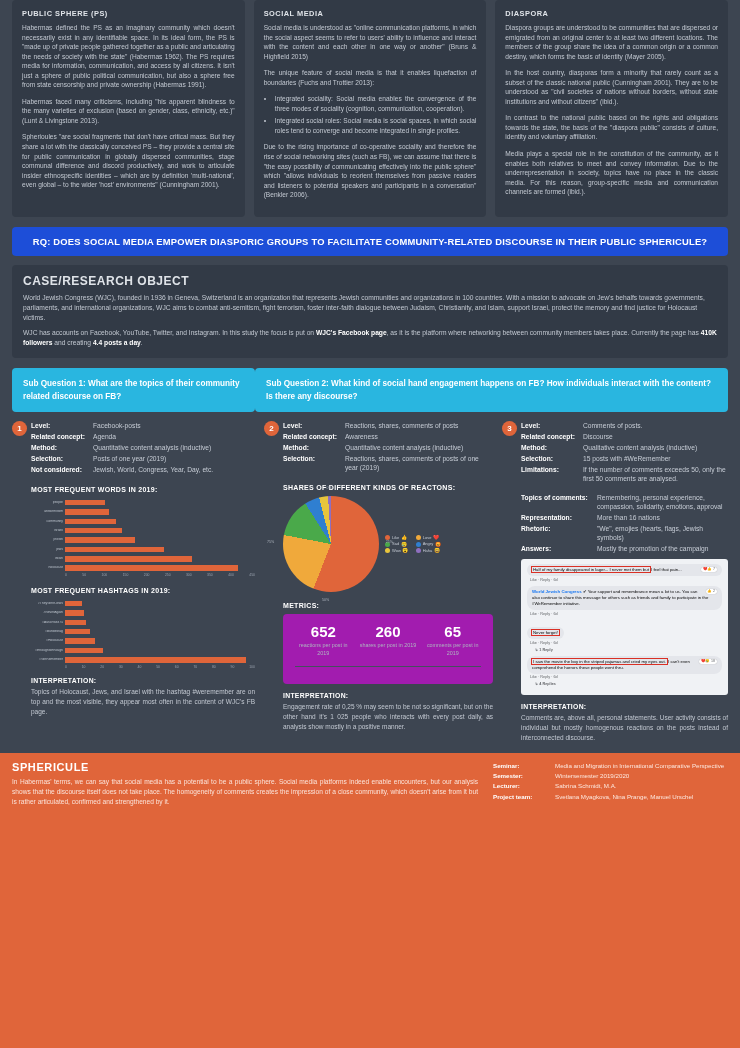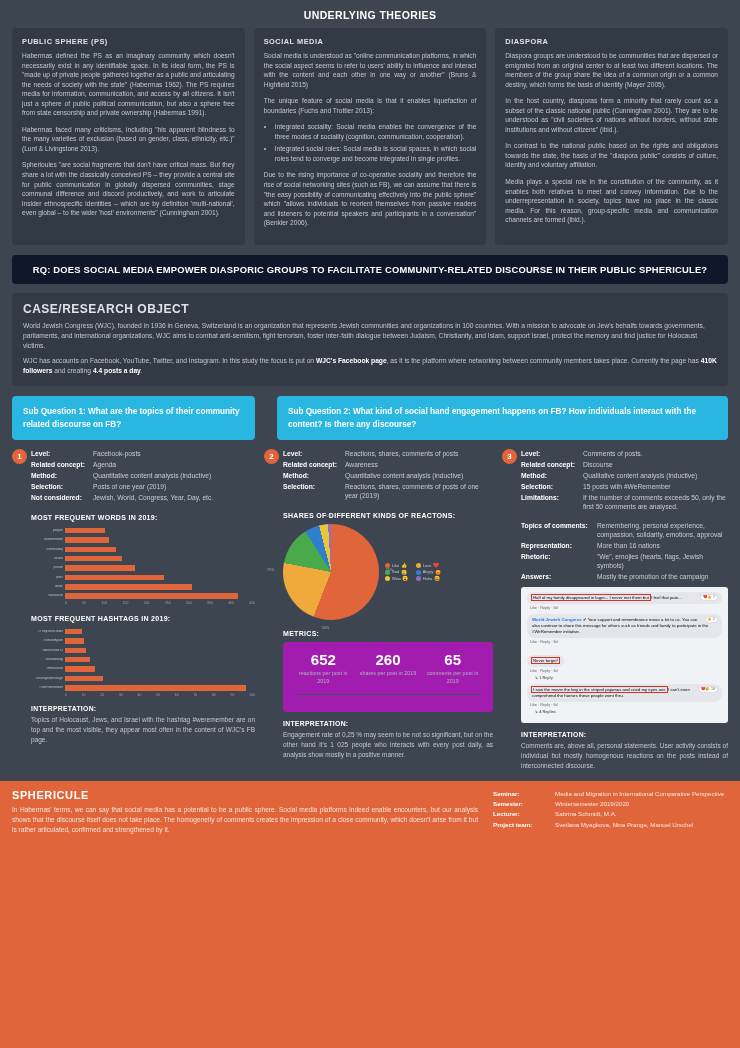--- a/index.html
+++ b/index.html
@@ -67,21 +67,21 @@
     font-size: 6.6px;
     line-height:1.45;
     color:#c3c9d2;
     margin-bottom:3px;
     text-align:justify;
   }
 
   
   .rq-bar {
     margin: 10px 12px 0 12px;
-    background:#0f172a;
+    background:#1d4ed8;
     border-radius:4px;
     padding: 9px 10px;
     text-align:center;
     font-size: 9.4px;
     font-weight:bold;
     color:#ffffff;
     letter-spacing:0.2px;
   }
 
   
@@ -101,21 +101,21 @@
   .case-box p {
     margin:0 0 5px 0;
     font-size:6.7px;
     line-height:1.5;
     color:#c3c9d2;
   }
   .case-box p:last-child { margin-bottom:0; }
   .hl { color:#ffffff; font-weight:bold; }
 
   
-  .subq-row { display:flex; gap:22px; margin: 10px 12px 0 12px; }
+  .subq-row { display:flex; gap:0; margin: 10px 12px 0 12px; }
   .subq {
     background:#29b6e0;
     border-radius:4px;
     padding: 9px 11px;
     font-size: 8.2px;
     font-weight:bold;
     color:#ffffff;
     line-height:1.6;
   }
   .subq.one { width: 243px; }
@@ -264,21 +264,20 @@
   table.credits { border-collapse:collapse; width:100%; }
   table.credits td { font-size:6.2px; line-height:1.35; color:#fde8df; vertical-align:top; padding-bottom:1px;}
   table.credits td.k { font-weight:bold; color:#ffffff; width:62px; }
 </style>
 </head>
 <body>
 
 <div class="poster">
 
 
-  <div class="sec-title">UNDERLYING THEORIES</div>
 
   <div class="body-wrap">
     <div class="theory-row">
 
       <div class="card">
         <h3>PUBLIC SPHERE (PS)</h3>
         <p>Habermas defined the PS as an imaginary community which doesn't necessarily exist in any identifiable space. In its ideal form, the PS is "made up of private people gathered together as a public and articulating the needs of society with the state" (Habermas 1962). The PS requires media for information, communication, and access by all citizens. It isn't just a sphere of public political communication, but also a sphere free from state censorship and private ownership (Habermas 1991).</p>
         <p>Habermas faced many criticisms, including "his apparent blindness to the many varieties of exclusion (based on gender, class, ethnicity, etc.)" (Lunt &amp; Livingstone 2013).</p>
         <p>Spherioules "are social fragments that don't have critical mass. But they share a lot with the classically conceived PS – they provide a central site for public communication in globally dispersed communities, stage communal difference and discord productively, and work to articulate insider ethnospecific identities – which are by definition 'multi-national', even global – to the wider 'host' environments" (Cunningham 2001).</p>
       </div>

